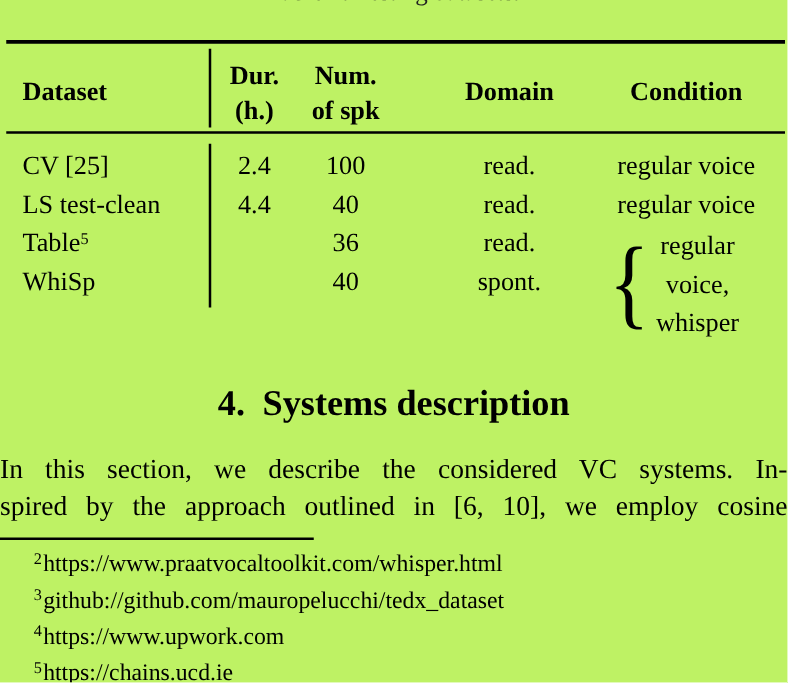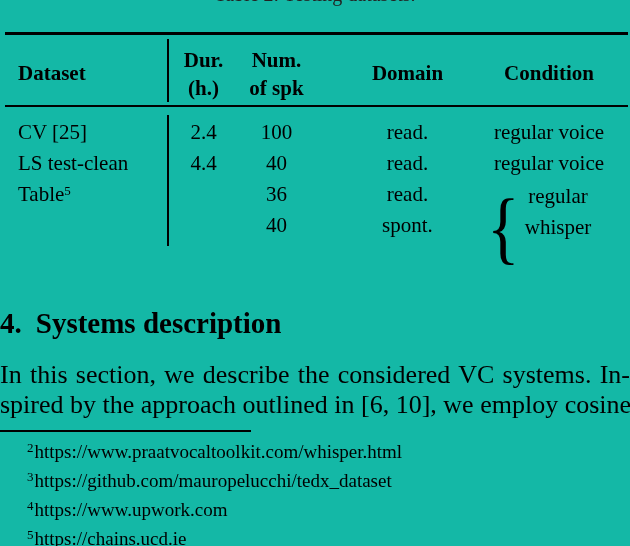--- a/index.html
+++ b/index.html
@@ -1,19 +1,19 @@
 <!DOCTYPE html>
 <html><head>
 <meta charset="utf-8">
 <style>
   html,body{margin:0;padding:0;background:#fff;}
   .page{
     position:relative;
     width:630px;height:546px;
-    background:#14b8a6;
+    background:#bef264;
     color:#000;
     font-family:"Liberation Serif", serif;
     overflow:hidden;
   }
   
   .caption{
     position:absolute;
     left:0;top:-17px;width:630px;
     text-align:center;
     font-size:20px;
@@ -55,29 +55,29 @@
     transform-origin:left center;
   }
   .brace-lines{
     position:absolute;left:508px;top:181px;width:100px;
     font-size:21px;line-height:31px;text-align:center;
   }
 
   
   .section-heading{
     position:absolute;left:0;top:306px;width:630px;
-    font-weight:bold;font-size:29px;line-height:34px;
+    text-align:center;font-weight:bold;font-size:29px;line-height:34px;
     margin:0;
   }
   .section-heading .sec-num{margin-right:14px;}
 
   
   .body-par{
     position:absolute;left:0;top:360px;width:630px;
-    font-size:26px;line-height:30px;
+    font-size:22px;line-height:30px;
   }
   .body-line{
     text-align:justify;
     text-align-last:justify;
     white-space:nowrap;
     width:630px;
   }
 
   
   .fn-rule{position:absolute;left:0;top:430px;width:251px;height:1.5px;background:#000;}
@@ -110,20 +110,21 @@
       <div>Num.</div>
       <div>of spk</div>
     </div>
     <div class="th domain">Domain</div>
     <div class="th condition">Condition</div>
 
     <div class="col dataset">
       <div class="cell"><span>CV [25]</span></div>
       <div class="cell"><span>LS test-clean</span></div>
       <div class="cell"><span>Table</span><sup class="tbl">5</sup></div>
+      <div class="cell"><span>WhiSp</span></div>
     </div>
 
     <div class="col dur">
       <div class="cell">2.4</div>
       <div class="cell">4.4</div>
     </div>
 
     <div class="col num">
       <div class="cell">100</div>
       <div class="cell">40</div>
@@ -139,32 +140,33 @@
     </div>
 
     <div class="col condition">
       <div class="cell">regular voice</div>
       <div class="cell">regular voice</div>
     </div>
 
     <div class="brace">{</div>
     <div class="brace-lines">
       <div>regular</div>
+      <div>voice,</div>
       <div>whisper</div>
     </div>
   </div>
 
   <h2 class="section-heading"><span class="sec-num">4.</span><span>Systems description</span></h2>
 
   <div class="body-par">
     <div class="body-line">In this section, we describe the considered VC systems.  In-</div>
     <div class="body-line">spired by the approach outlined in [6, 10], we employ cosine</div>
   </div>
 
   <div class="fn-rule"></div>
   <div class="footnotes">
     <div class="footnote"><sup class="fn">2</sup><span>https://www.praatvocaltoolkit.com/whisper.html</span></div>
-    <div class="footnote"><sup class="fn">3</sup><span>https://github.com/mauropelucchi/tedx_dataset</span></div>
+    <div class="footnote"><sup class="fn">3</sup><span>github://github.com/mauropelucchi/tedx_dataset</span></div>
     <div class="footnote"><sup class="fn">4</sup><span>https://www.upwork.com</span></div>
     <div class="footnote"><sup class="fn">5</sup><span>https://chains.ucd.ie</span></div>
   </div>
 
 </div>
 
 </body></html>

